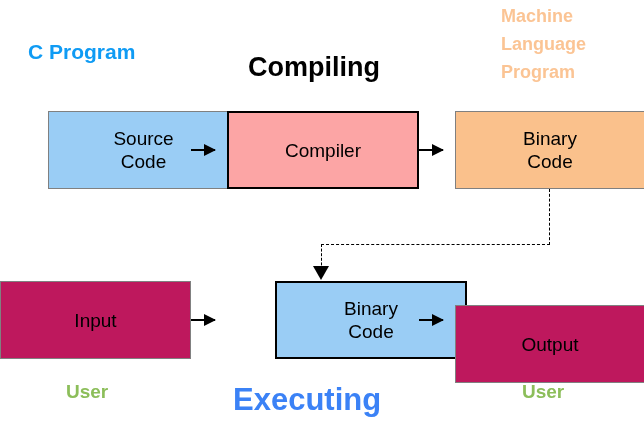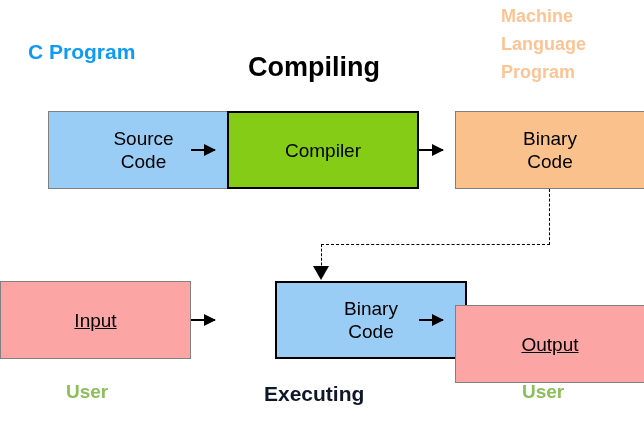--- a/index.html
+++ b/index.html
@@ -27,23 +27,23 @@
     color: #000000;
     font-size: 19px;
     line-height: 23px;
     font-weight: 400;
     white-space: pre-line;
   }
   .box.thin   { border: 1px solid #808080; }
   .box.thick  { border: 2px solid #000000; }
 
   .fill-blue   { background: #9ACDF5; margin-left: 48px; }
-  .fill-yellow { background: #84cc16; }
+  .fill-yellow { background: #fca5a5; }
   .fill-orange { background: #FAC18C; }
-  .fill-green  { background: #fca5a5; text-decoration: underline; }
+  .fill-green  { background: #be185d; }
 
   
   #box-source   { left: 0px;   top: 111px; width: 191px; height: 78px; }
   #box-compiler { left: 227px; top: 111px; width: 192px; height: 78px; }
   #box-binary-1 { left: 455px; top: 111px; width: 190px; height: 78px; }
   #box-input    { left: 0px;   top: 281px; width: 191px; height: 78px; }
   #box-binary-2 { left: 227px; top: 281px; width: 192px; height: 78px; }
   #box-output   { left: 455px; top: 281px; width: 190px; height: 78px; margin-top: 24px; }
 
   
@@ -67,23 +67,23 @@
     font-size: 18px;
     line-height: 28px;
     color: #FBC494;
   }
   #label-user-left {
     left: 66px; top: 381px;
     font-size: 19px;
     color: #8CBE5A;
   }
   #label-executing {
-    left: 264px; top: 382px;
-    font-size: 21px;
-    color: #0f172a;
+    left: 233px; top: 382px;
+    font-size: 31px;
+    color: #3b82f6;
   }
   #label-user-right {
     left: 522px; top: 381px;
     font-size: 19px;
     color: #8CBE5A;
   }
 
   
   .arrow {
     position: absolute;

